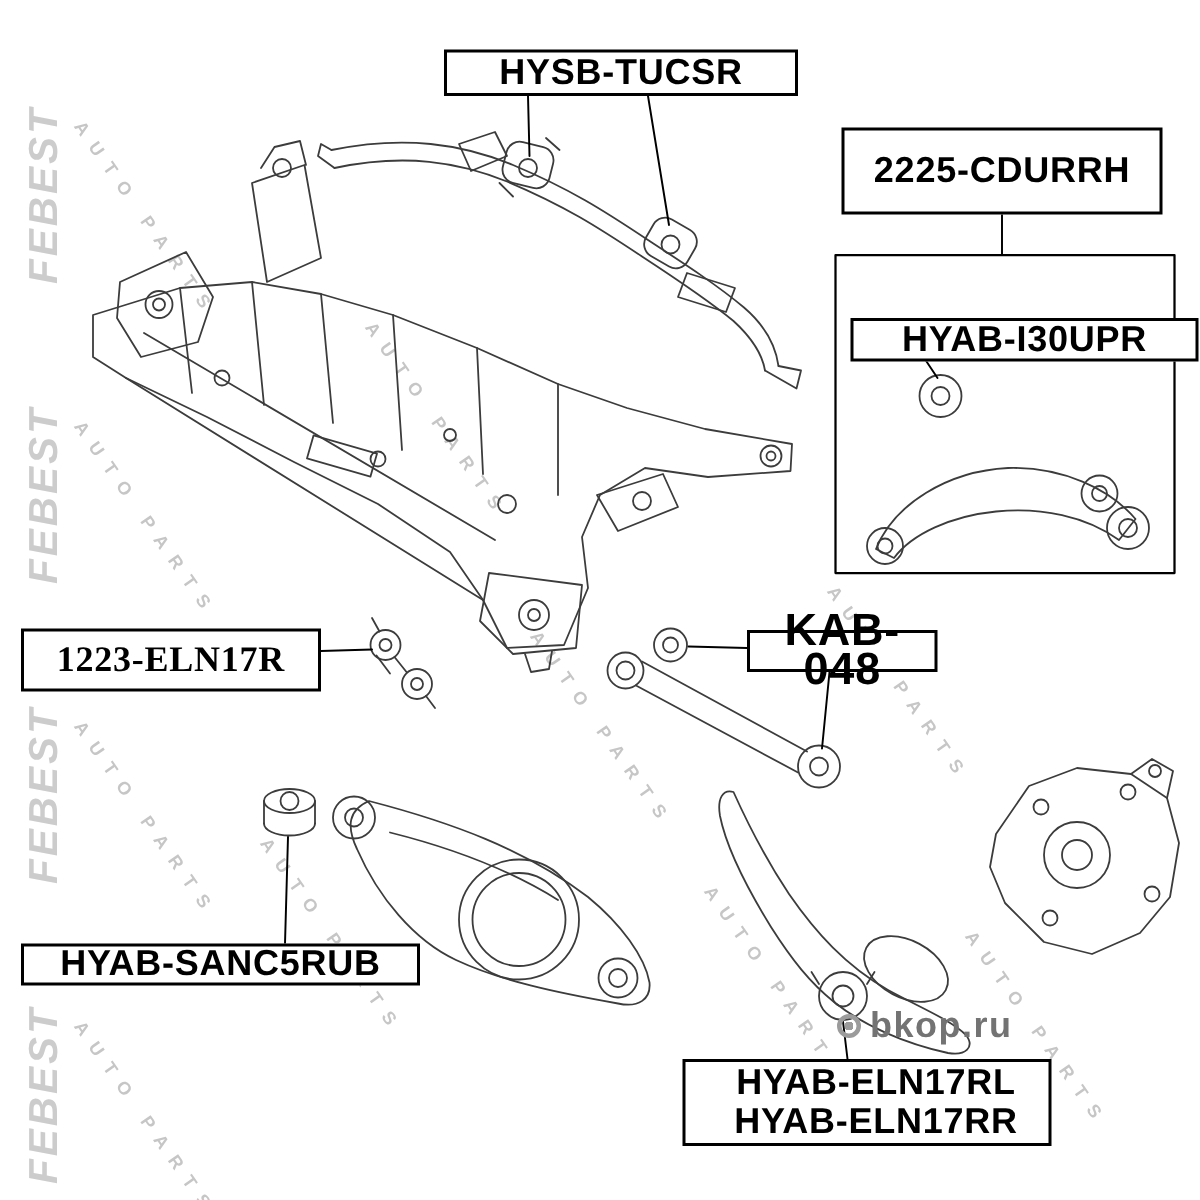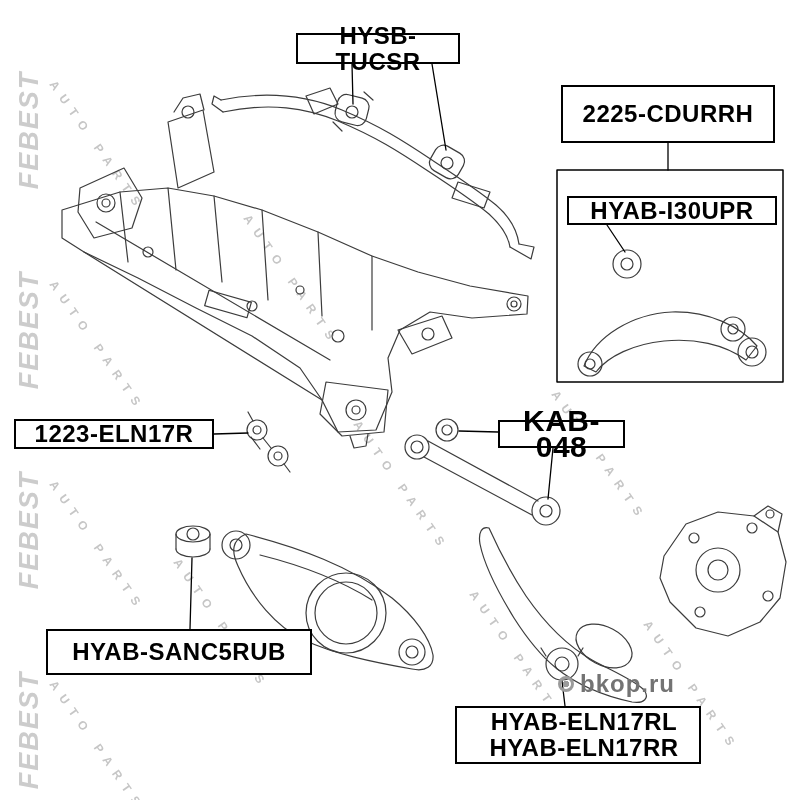--- a/index.html
+++ b/index.html
@@ -32,26 +32,26 @@
       radial-gradient(circle at center,#9b9b9b 0 3px,transparent 3px);
   }
   
   .plabel{
     position:absolute;z-index:4;background:#ffffff;border:2px solid #000000;
     box-sizing:border-box;display:flex;flex-direction:column;align-items:center;
     justify-content:center;color:#000;text-align:center;
     font:bold 24px "Liberation Sans",sans-serif;letter-spacing:0.5px;
   }
   .plabel .ln{line-height:26px;}
-  #lbl-hysb   {left:296px;top:33px; width:164px;height:31px;}
+  #lbl-hysb   {left:296px;top:33px; width:236px;height:31px;}
   #lbl-cdur   {left:561px;top:85px; width:214px;height:58px;}
-  #lbl-i30upr {left:567px;top:196px;width:210px;height:29px;}
-  #lbl-1223   {left:14px; top:419px;width:200px;height:30px;}
+  #lbl-i30upr {left:567px;top:212px;width:232px;height:29px;}
+  #lbl-1223   {left:14px; top:419px;width:200px;height:42px;font-family:Liberation Serif, serif;}
   #lbl-kab    {left:498px;top:420px;width:127px;height:28px;font-size:30px;}
-  #lbl-sanc   {left:14px; top:629px;width:266px;height:46px;margin-left:32px;}
+  #lbl-sanc   {left:14px; top:629px;width:266px;height:28px;}
   #lbl-eln17  {left:455px;top:706px;width:246px;height:58px;padding-left:12px;}
 </style>
 </head>
 <body>
 
 <div id="stage">
 
   <div class="wm-layer">
     <div class="wm-logo" style="top:114px">FEBEST</div>
     <div class="wm-logo" style="top:314px">FEBEST</div>

